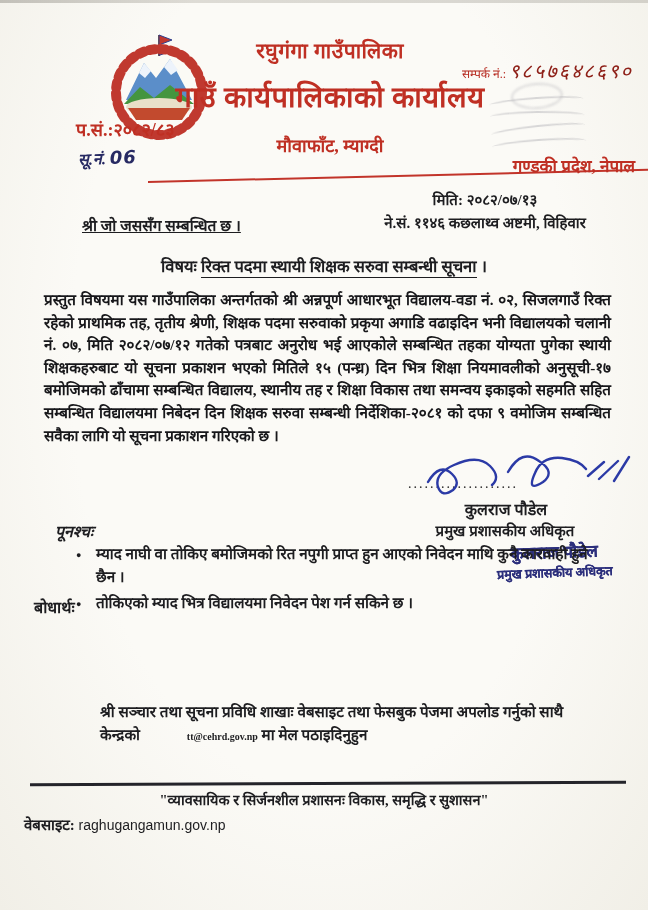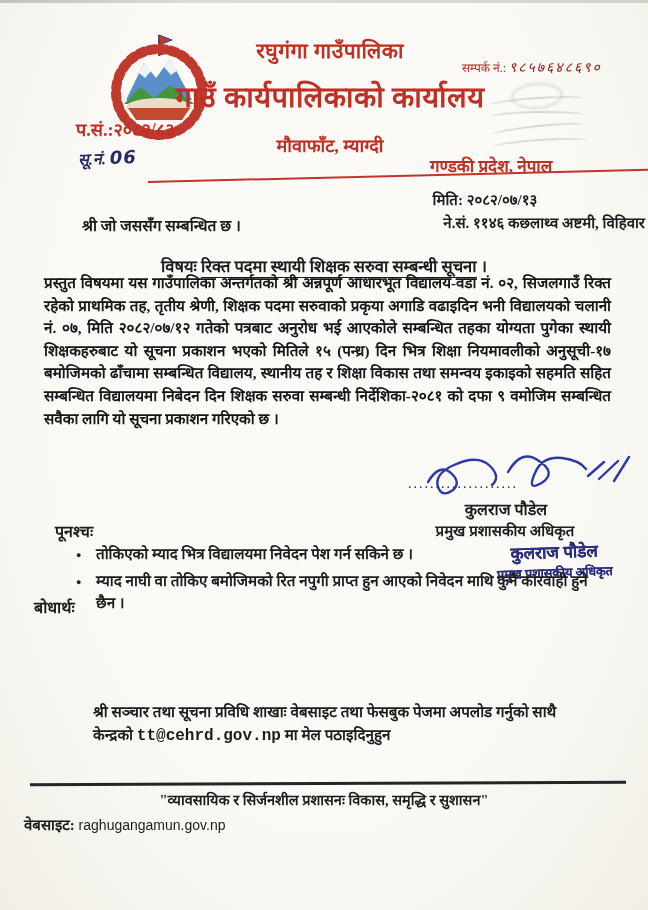--- a/index.html
+++ b/index.html
@@ -16,81 +16,81 @@
     background:linear-gradient(90deg,#9a978f, #c5c2ba 30%, #b8b5ad); opacity:.55; }
 
   
   .emblem { position:absolute; left:103px; top:30px; width:112px; height:116px; }
   .lh-center { position:absolute; left:150px; top:36px; width:360px; text-align:center; color:#bf2f23; }
   .lh-line1 { font-size:21px; font-weight:700; letter-spacing:.5px; }
   .lh-line2 { font-size:29px; font-weight:700; margin-top:12px; letter-spacing:.5px; }
   .lh-line3 { font-size:18px; font-weight:700; margin-top:18px; }
   .contact { position:absolute; left:462px; top:57px; font-size:12px; color:#b5271d; white-space:nowrap; }
   .contact .num { font-family:Liberation Mono, monospace;
-    color:#8e2018; font-size:14px; letter-spacing:2px; font-style:italic; }
+    color:#8e2018; font-size:20px; letter-spacing:2px; font-style:italic; }
 
   
   .faint-stamp { position:absolute; left:478px; top:80px; width:120px; height:92px;
     border:1px solid rgba(110,110,125,.0); border-radius:50%; transform:rotate(-4deg); opacity:.5; }
   .faint-stamp .arc { position:absolute; left:12px; right:12px; height:10px;
     border-radius:50%; border-top:2px solid rgba(95,95,110,.45); filter:blur(.7px); }
   .faint-stamp .l1{ top:16px;} .faint-stamp .l2{ top:30px; transform:rotate(3deg);}
   .faint-stamp .l3{ top:44px; transform:rotate(-2deg);} .faint-stamp .l4{ top:58px;}
   .faint-stamp .blob { position:absolute; left:34px; top:2px; width:52px; height:26px;
     border-radius:50%; border:2px solid rgba(95,95,110,.4); filter:blur(1px); }
 
   .ref-ps { position:absolute; left:76px; top:117px; font-size:18px; font-weight:700; color:#bf2f23; }
   .ref-su { position:absolute; left:78px; top:147px; font-size:16px; font-weight:700; color:#272a63;
     font-style:italic; transform:rotate(-2deg); }
   .ref-su .val { font-family:"DejaVu Sans",sans-serif; font-size:18px; letter-spacing:1px; }
 
   .red-rule { position:absolute; left:148px; top:181px; width:510px; height:2.4px;
     background:#c2342a; transform:rotate(-1.4deg); transform-origin:left center; }
-  .province { position:absolute; left:430px; top:154px; width:205px; 
+  .province { position:absolute; left:430px; top:154px; width:205px; text-align:right;
     color:#bf2f23; font-weight:700; font-size:17px; }
 
   .date-block { position:absolute; left:325px; top:189px; width:320px; text-align:center;
     font-size:15px; font-weight:700; }
-  .date-block .ns { margin-top:3px;text-align:right; }
+  .date-block .ns { margin-top:3px; }
 
-  .addressee { position:absolute; left:82px; top:214px; font-size:15.5px; font-weight:700; }
+  .addressee { position:absolute; left:82px; top:214px; font-size:15.5px; font-weight:700;text-decoration:underline; }
 
   .subject { position:absolute; left:0; top:254px; width:648px; text-align:center;
     font-size:16.5px; font-weight:700; }
   .subject .ul { border-bottom:1.6px solid #1d1d20; padding-bottom:1px; }
 
-  .body-par { position:absolute; left:44px; top:272px; width:567px;
+  .body-par { position:absolute; left:44px; top:289px; width:567px;
     font-size:15.2px; line-height:22.6px; text-align:justify; font-weight:600; color:#17171a; }
 
   
   .sig-wrap { position:absolute; left:400px; top:444px; width:245px; height:60px; }
   .sig-dots { position:absolute; left:8px; top:32px; font-size:14px; letter-spacing:2px; color:#2c2c2c; }
   .sig-scribble { position:absolute; left:20px; top:-8px; }
   .sig-name { position:absolute; left:396px; top:498px; width:220px; text-align:center;
     font-size:16px; font-weight:600; }
   .sig-title { position:absolute; left:380px; top:520px; width:250px; text-align:center;
     font-size:15px; font-weight:600; }
   .name-stamp { position:absolute; left:472px; top:540px; width:165px; text-align:center;
     color:#2c2f7c; transform:rotate(-2deg); text-shadow:0 0 .6px #2c2f7c; }
   .name-stamp .n1 { font-size:17px; font-weight:800; }
   .name-stamp .n2 { font-size:12.5px; font-weight:800; margin-top:1px; }
 
   .sec-head { font-size:16px; font-weight:700; }
-  .ps-head { position:absolute; left:55px; top:520px; }
+  .ps-head { position:absolute; left:55px; top:520px;font-style:italic; }
   .ps-list { position:absolute; left:72px; top:543px; width:530px; }
   .cc-head { position:absolute; left:34px; top:596px; }
   .cc-list { position:absolute; left:72px; top:634px; width:540px; }
   ul.doc-list { list-style:none; }
   ul.doc-list li { position:relative; padding-left:24px; margin-bottom:4px;
     font-size:15.2px; line-height:22.5px; font-weight:600; }
   ul.doc-list li::before { content:"●"; position:absolute; left:4px; top:1px; font-size:9px; }
 
-  .cc-note { position:absolute; left:93px; top:700px; width:520px;
+  .cc-note { position:absolute; left:100px; top:700px; width:520px;
     font-size:15.2px; line-height:23px; font-weight:600; }
-  .cc-note .mail { font-family:Liberation Mono, monospace; font-size:16px; }
+  .cc-note .mail { font-family:Liberation Serif, serif; font-size:10px;margin-left:43px; }
 
   
   .footer-rule { position:absolute; left:30px; top:782px; width:596px; height:2.6px; background:#24242a;
     transform:rotate(-.25deg); }
   .motto { position:absolute; left:0; top:789px; width:648px; text-align:center;
     font-size:14.5px; font-weight:700; }
   .site { position:absolute; left:24px; top:814px; font-size:15px; font-weight:700;text-align:center; }
   .mail-foot { position:absolute; left:356px; top:810px; font-size:15px; font-weight:700; }
   .latin { font-family:"Liberation Sans","DejaVu Sans",sans-serif; font-weight:400; font-size:14px; }
 </style>
@@ -167,22 +167,22 @@
   </div>
   <div class="sig-name">कुलराज पौडेल</div>
   <div class="sig-title">प्रमुख प्रशासकीय अधिकृत</div>
   <div class="name-stamp">
     <div class="n1">कुलराज पौडेल</div>
     <div class="n2">प्रमुख प्रशासकीय अधिकृत</div>
   </div>
 
   <div class="sec-head ps-head">पूनश्चः</div>
   <ul class="doc-list ps-list">
+    <li>म्याद नाघी वा तोकिए बमोजिमको रित नपुगी प्राप्त हुन आएको निवेदन माथि कुनै कारवाही हुने छैन ।</li>
     <li>तोकिएको म्याद भित्र विद्यालयमा निवेदन पेश गर्न सकिने छ ।</li>
-    <li>म्याद नाघी वा तोकिए बमोजिमको रित नपुगी प्राप्त हुन आएको निवेदन माथि कुनै कारवाही हुने छैन ।</li>
   </ul>
 
   <div class="sec-head cc-head">बोधार्थः</div>
   <div class="cc-note">
     <div>श्री सञ्चार तथा सूचना प्रविधि शाखाः वेबसाइट तथा फेसबुक पेजमा अपलोड गर्नुको साथै</div>
     <div>
       <span>केन्द्रको</span>
       <span class="mail">tt@cehrd.gov.np</span>
       <span>मा मेल पठाइदिनुहुन</span>
     </div>

